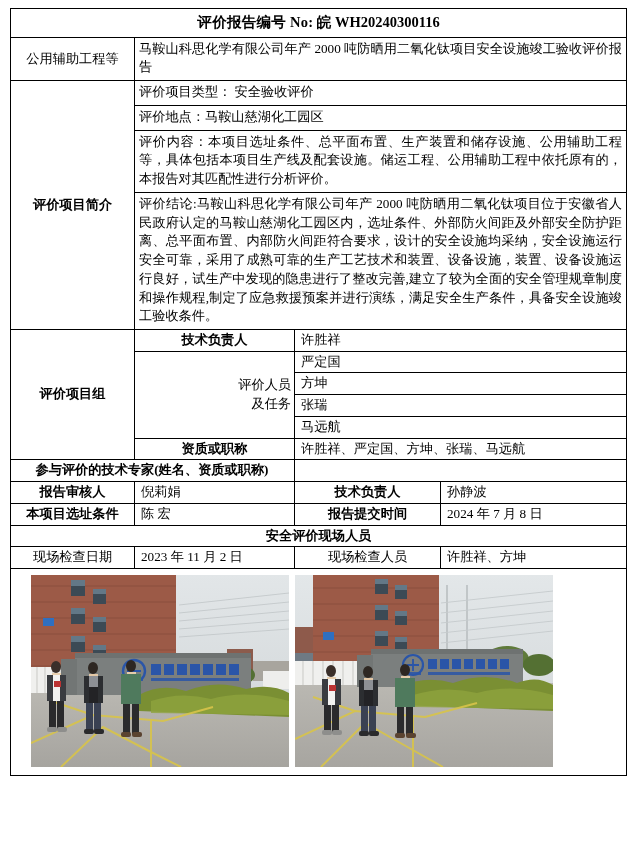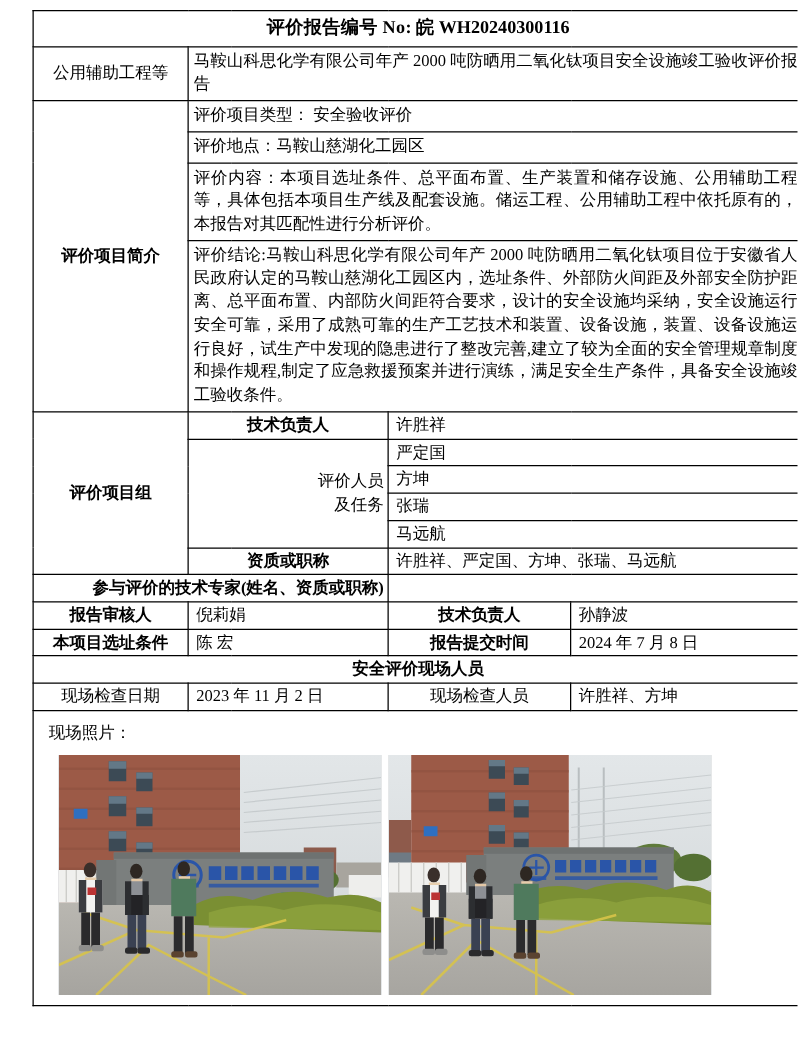--- a/index.html
+++ b/index.html
@@ -12,21 +12,21 @@
     height: 846px;
     font-family: "Liberation Serif", "DejaVu Serif", serif;
     color: #000000;
     overflow: hidden;
   }
   .page {
     position: relative;
     width: 622px;
     height: 846px;
     box-sizing: border-box;
-    padding: 8px 12px 0 26px;
+    padding: 8px 12px 0 10px;
   }
   table.report {
     width: 616px;
     border-collapse: collapse;
     table-layout: fixed;
   }
   table.report td {
     border: 1px solid #000000;
     padding: 1px 3px;
     vertical-align: middle;
@@ -160,21 +160,21 @@
     <tr>
       <td colspan="2" class="val">马远航</td>
     </tr>
 
     <tr>
       <td colspan="2" class="lbl-b">资质或职称</td>
       <td colspan="2" class="val">许胜祥、严定国、方坤、张瑞、马远航</td>
     </tr>
 
     <tr>
-      <td colspan="3" class="lbl-b" style="text-align:right;padding-left:2px !important;">参与评价的技术专家(姓名、资质或职称)</td>
+      <td colspan="3" class="lbl-b" style="text-align:center;padding-left:2px !important;">参与评价的技术专家(姓名、资质或职称)</td>
       <td colspan="2" class="val"></td>
     </tr>
 
     <tr>
       <td class="lbl-b">报告审核人</td>
       <td colspan="2" class="val">倪莉娟</td>
       <td class="lbl-b">技术负责人</td>
       <td class="val">孙静波</td>
     </tr>
 
@@ -191,21 +191,20 @@
 
     <tr>
       <td class="lbl">现场检查日期</td>
       <td colspan="2" class="val">2023 年 11 月 2 日</td>
       <td class="lbl">现场检查人员</td>
       <td class="val">许胜祥、方坤</td>
     </tr>
 
     <tr>
       <td colspan="5" class="photos-cell">
-        <div class="photo-label">现场照片：</div>
         <div class="photo-row">
 
           <div class="photo">
             <svg width="258" height="192" viewBox="0 0 258 192" xmlns="http://www.w3.org/2000/svg">
               <defs>
                 <linearGradient id="skyL" x1="0" y1="0" x2="0" y2="1">
                   <stop offset="0" stop-color="#e2e6e8"></stop>
                   <stop offset="1" stop-color="#cfd4d6"></stop>
                 </linearGradient>
                 <linearGradient id="gndL" x1="0" y1="0" x2="0" y2="1">

